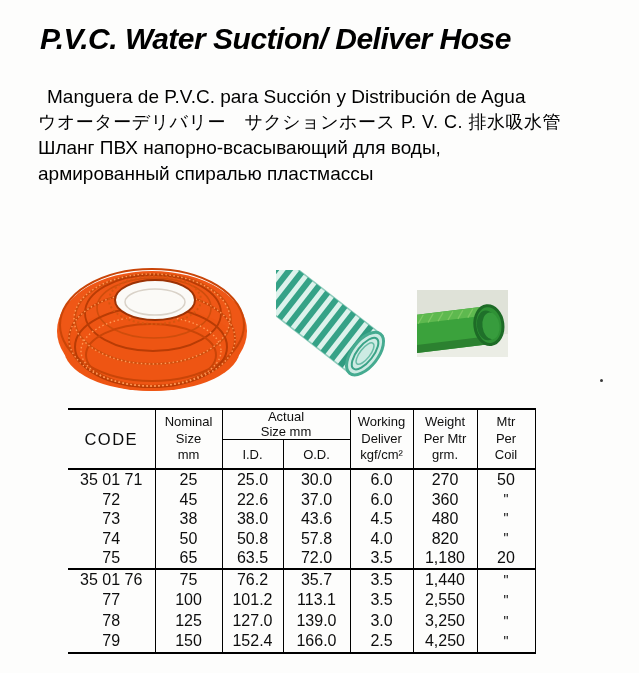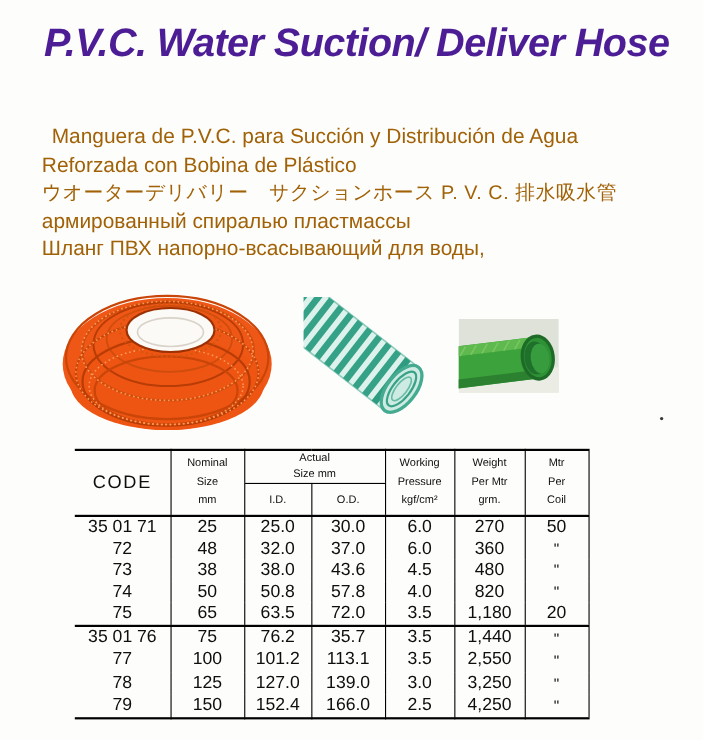--- a/index.html
+++ b/index.html
@@ -3,27 +3,27 @@
 <meta charset="utf-8">
 <style>
   html,body{margin:0;padding:0;background:#ffffff;}
   .page{
     position:relative;width:639px;height:673px;background:#fdfdfc;overflow:hidden;
     font-family:"Liberation Sans","DejaVu Sans",sans-serif;color:#111;
   }
   
   .title{
     position:absolute;left:40px;top:22px;width:580px;
-    font-size:36px;font-weight:bold;font-style:italic;line-height:33px;
-    letter-spacing:-0.5px;color:#4c1d95;
+    font-size:30px;font-weight:bold;font-style:italic;line-height:33px;
+    letter-spacing:-0.5px;color:#000000;
   }
   
   .desc{
-    position:absolute;left:38px;top:112px;width:585px;
-    font-size:19px;line-height:25.5px;color:#a16207;
+    position:absolute;left:38px;top:84px;width:585px;
+    font-size:19px;line-height:25.5px;color:#000000;
   }
   .desc .indent{padding-left:9px;}
   .desc .jp{font-size:18px;letter-spacing:0.5px;}
   
   .photo{position:absolute;}
   .photo svg{display:block;}
   .speck{position:absolute;left:600px;top:379px;width:3px;height:3px;border-radius:50%;background:#3a3a3a;}
   
   table.spec{
     position:absolute;left:68px;top:408px;width:467px;
@@ -31,21 +31,21 @@
     border-top:2px solid #000;border-bottom:2px solid #000;border-right:1.5px solid #000;
     font-size:16px;color:#0e0e0e;
   }
   table.spec th,table.spec td{
     padding:0;white-space:nowrap;font-weight:normal;text-align:center;vertical-align:middle;
     overflow:visible;
   }
   
   col.c2,col.c3,col.c4,col.c5,col.c6,col.c7{border-left:1.5px solid #000;}
   thead{border-bottom:2px solid #000;}
-  thead th{font-size:10px;}
+  thead th{font-size:13px;}
   thead .ln{line-height:16.5px;}
   th.actual{height:27px;border-bottom:1.5px solid #000;}
   th.actual .ln{line-height:14.5px;}
   th.sub{height:28px;}
   th.code-h{letter-spacing:1.5px;font-size:16.5px;}
   tbody.g2{border-top:2px solid #000;}
   tbody.g1 td{line-height:19.6px;}
   tbody.g2 td{line-height:20.5px;}
   td.code{font-weight:bold;text-align:right;padding-right:9px;}
   td.weight{text-align:right;padding-right:28px;margin-top:32px;}
@@ -55,24 +55,23 @@
 <body>
 
 <div class="page">
 
   <div class="title">
     <div>P.V.C. Water Suction/ Deliver Hose</div>
   </div>
 
   <div class="desc">
     <div class="indent">Manguera de P.V.C. para Succión y Distribución de Agua</div>
-    <div>Reforzada con Bobina de Plástico</div>
     <div class="jp">ウオーターデリバリー　サクションホース P. V. C. 排水吸水管</div>
+    <div>Шланг ПВХ напорно-всасывающий для воды,</div>
     <div>армированный спиралью пластмассы</div>
-    <div>Шланг ПВХ напорно-всасывающий для воды,</div>
   </div>
 
   <div class="photo" style="left:55px;top:253px;">
     <svg width="195" height="140" viewBox="0 0 195 140">
       <ellipse cx="97" cy="78" rx="95" ry="60" fill="#ef5716"></ellipse>
       <ellipse cx="97" cy="96" rx="88" ry="42" fill="#ee5513"></ellipse>
       <ellipse cx="97" cy="72" rx="92" ry="56" fill="none" stroke="#c94508" stroke-width="2"></ellipse>
       <ellipse cx="98" cy="66" rx="78" ry="45" fill="none" stroke="#cf4d0c" stroke-width="1.8"></ellipse>
       <ellipse cx="98" cy="60" rx="68" ry="38" fill="none" stroke="#b83c05" stroke-width="1.8"></ellipse>
       <ellipse cx="99" cy="55" rx="57" ry="30" fill="none" stroke="#cf4d0c" stroke-width="1.6"></ellipse>
@@ -145,21 +144,21 @@
           <div class="ln">Nominal</div>
           <div class="ln">Size</div>
           <div class="ln">mm</div>
         </th>
         <th colspan="2" class="actual">
           <div class="ln">Actual</div>
           <div class="ln">Size mm</div>
         </th>
         <th rowspan="2">
           <div class="ln">Working</div>
-          <div class="ln">Pressure</div>
+          <div class="ln">Deliver</div>
           <div class="ln">kgf/cm²</div>
         </th>
         <th rowspan="2">
           <div class="ln">Weight</div>
           <div class="ln">Per Mtr</div>
           <div class="ln">grm.</div>
         </th>
         <th rowspan="2">
           <div class="ln">Mtr</div>
           <div class="ln">Per</div>
@@ -176,22 +175,22 @@
         <td class="code">35 01 71</td>
         <td>25</td>
         <td>25.0</td>
         <td>30.0</td>
         <td>6.0</td>
         <td class="weight">270</td>
         <td>50</td>
       </tr>
       <tr>
         <td class="code">72</td>
-        <td>48</td>
-        <td>32.0</td>
+        <td>45</td>
+        <td>22.6</td>
         <td>37.0</td>
         <td>6.0</td>
         <td class="weight">360</td>
         <td class="ditto">"</td>
       </tr>
       <tr>
         <td class="code">73</td>
         <td>38</td>
         <td>38.0</td>
         <td>43.6</td>

